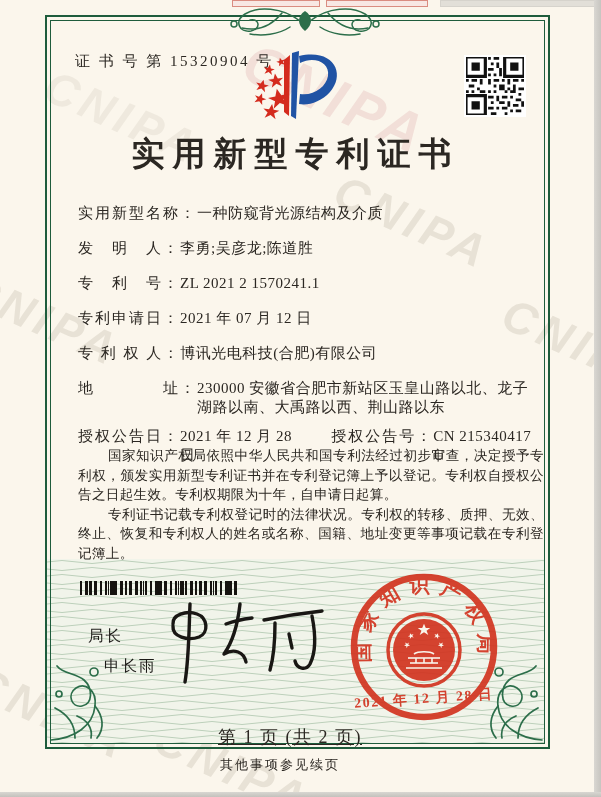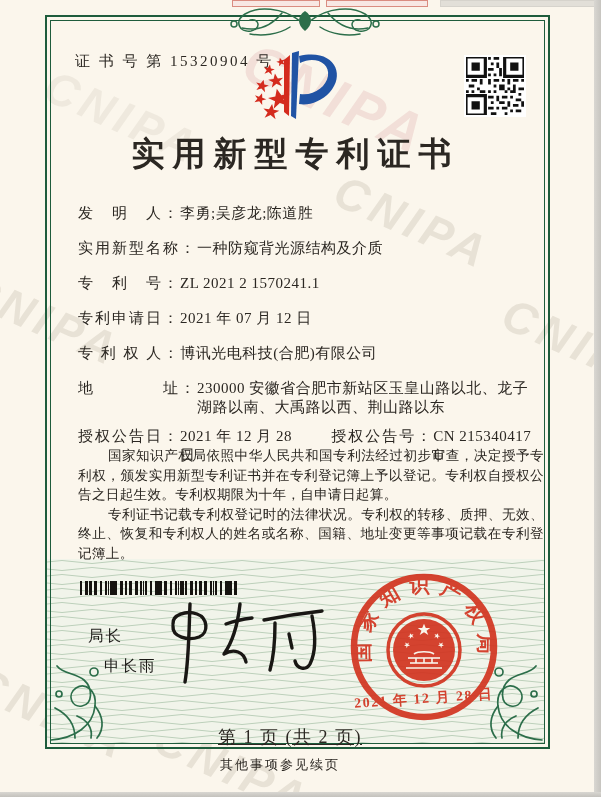--- a/index.html
+++ b/index.html
@@ -163,26 +163,26 @@
     <path d="M0 8h1v1h-1zM2 8h2v1h-2zM5 8h1v2h-1zM1 10h2v1h-2zM4 11h1v1h-1zM0 12h1v1h-1zM2 12h1v1h-1zM5 12h2v1h-2z"></path>
     <path d="M8 8h1v2h-1zM10 8h2v1h-2zM13 8h1v1h-1zM15 8h1v2h-1zM17 8h2v1h-2zM20 8h1v1h-1zM10 10h1v1h-1zM12 10h2v2h-2zM15 11h1v1h-1zM17 10h1v2h-1zM19 11h2v1h-2zM8 12h1v1h-1zM10 12h1v1h-1zM14 12h1v1h-1zM16 12h2v1h-2zM19 13h1v1h-1z"></path>
     <path d="M8 14h2v1h-2zM11 14h1v2h-1zM13 14h2v1h-2zM16 14h1v1h-1zM18 15h2v1h-2zM9 16h1v1h-1zM12 16h2v1h-2zM15 16h1v2h-1zM17 17h2v1h-2zM20 16h1v2h-1zM8 18h2v1h-2zM11 18h1v1h-1zM13 18h2v1h-2zM16 19h1v1h-1zM18 19h2v1h-2zM9 20h2v1h-2zM14 20h1v1h-1z"></path>
   </g>
 </svg>
 
 <div class="title">实用新型专利证书</div>
 
 <div class="fields">
   <div class="frow">
+    <span class="flabel">实用新型名称：</span>
+    <span class="fvalue">一种防窥背光源结构及介质</span>
+  </div>
+  <div class="frow">
     <span class="flabel">发　明　人：</span>
     <span class="fvalue">李勇;吴彦龙;陈道胜</span>
-  </div>
-  <div class="frow">
-    <span class="flabel">实用新型名称：</span>
-    <span class="fvalue">一种防窥背光源结构及介质</span>
   </div>
   <div class="frow">
     <span class="flabel">专　利　号：</span>
     <span class="fvalue">ZL 2021 2 1570241.1</span>
   </div>
   <div class="frow">
     <span class="flabel">专利申请日：</span>
     <span class="fvalue">2021 年 07 月 12 日</span>
   </div>
   <div class="frow">

